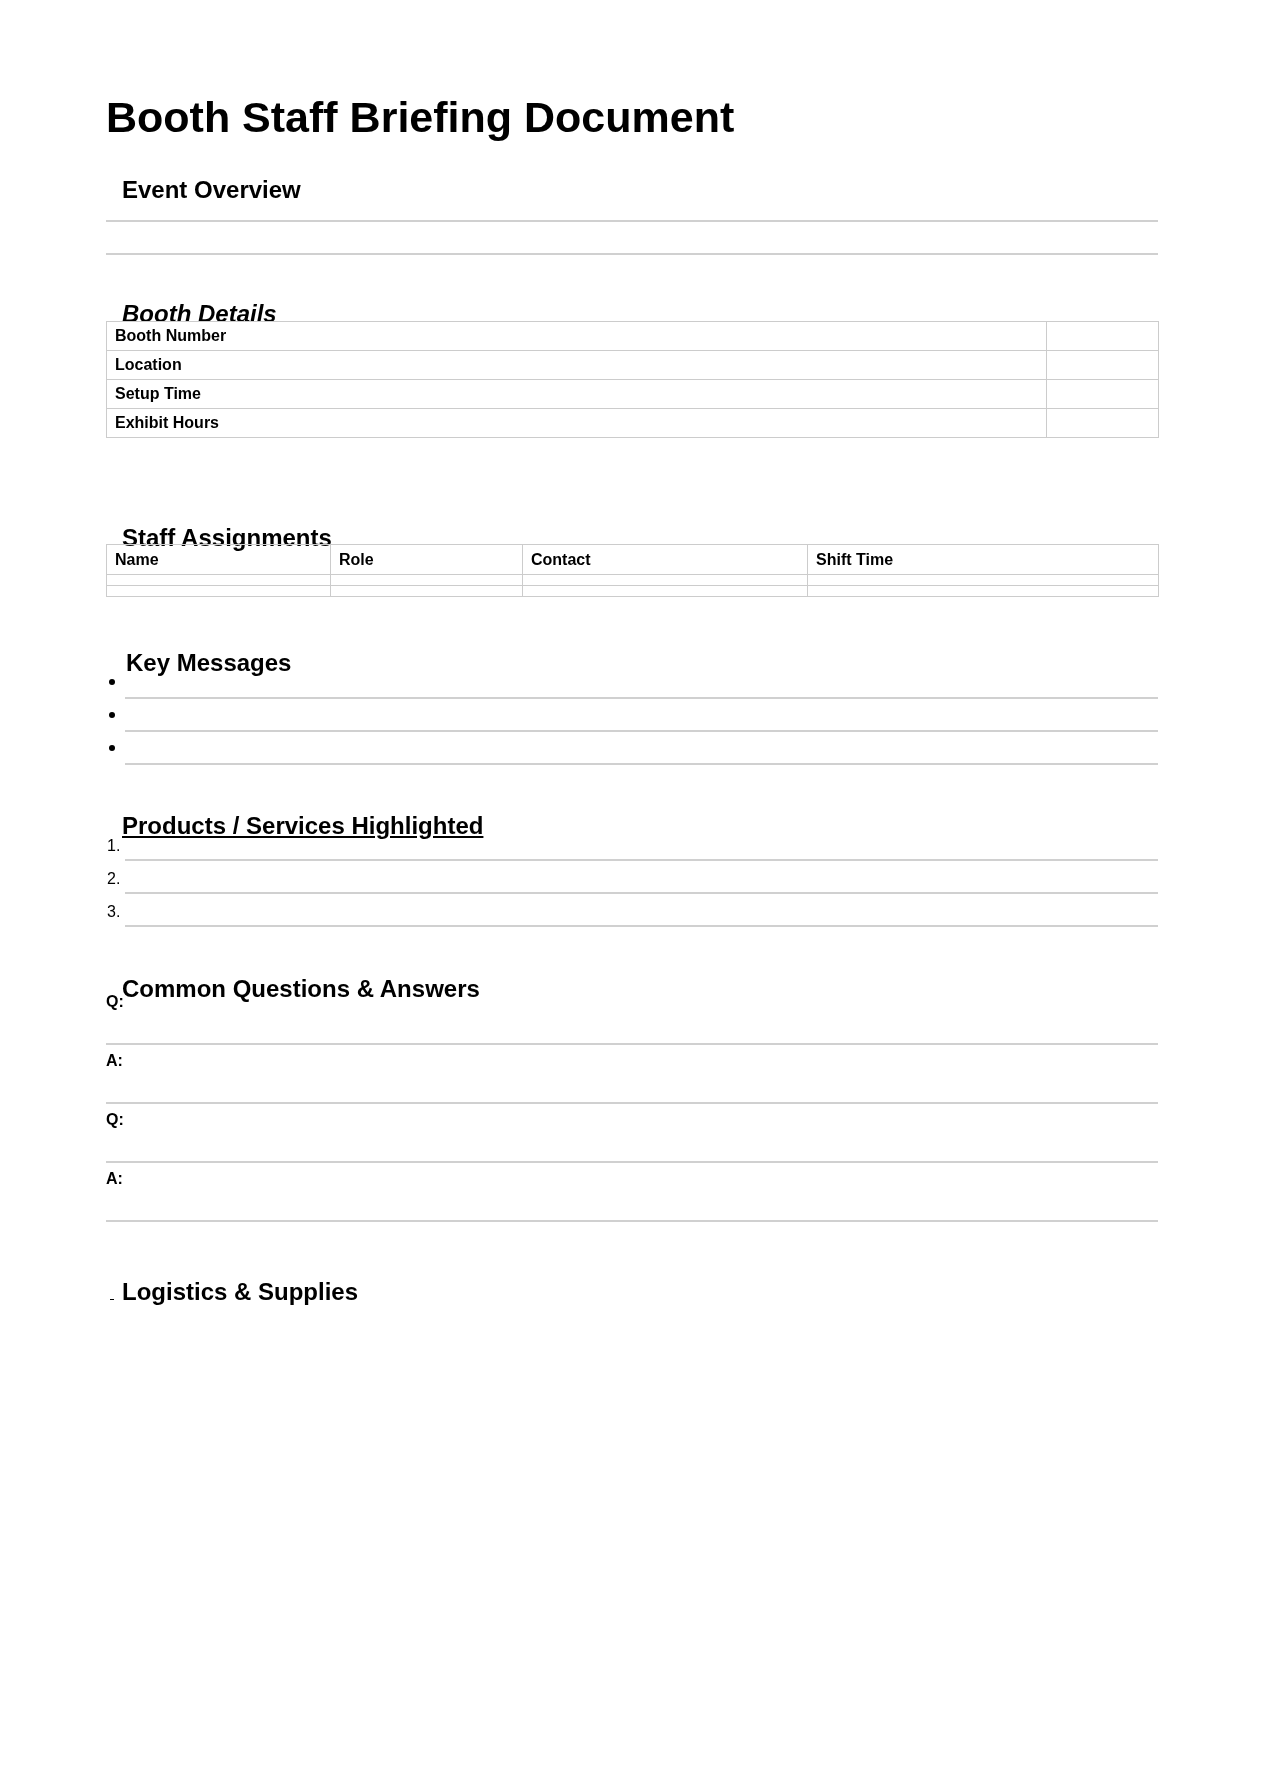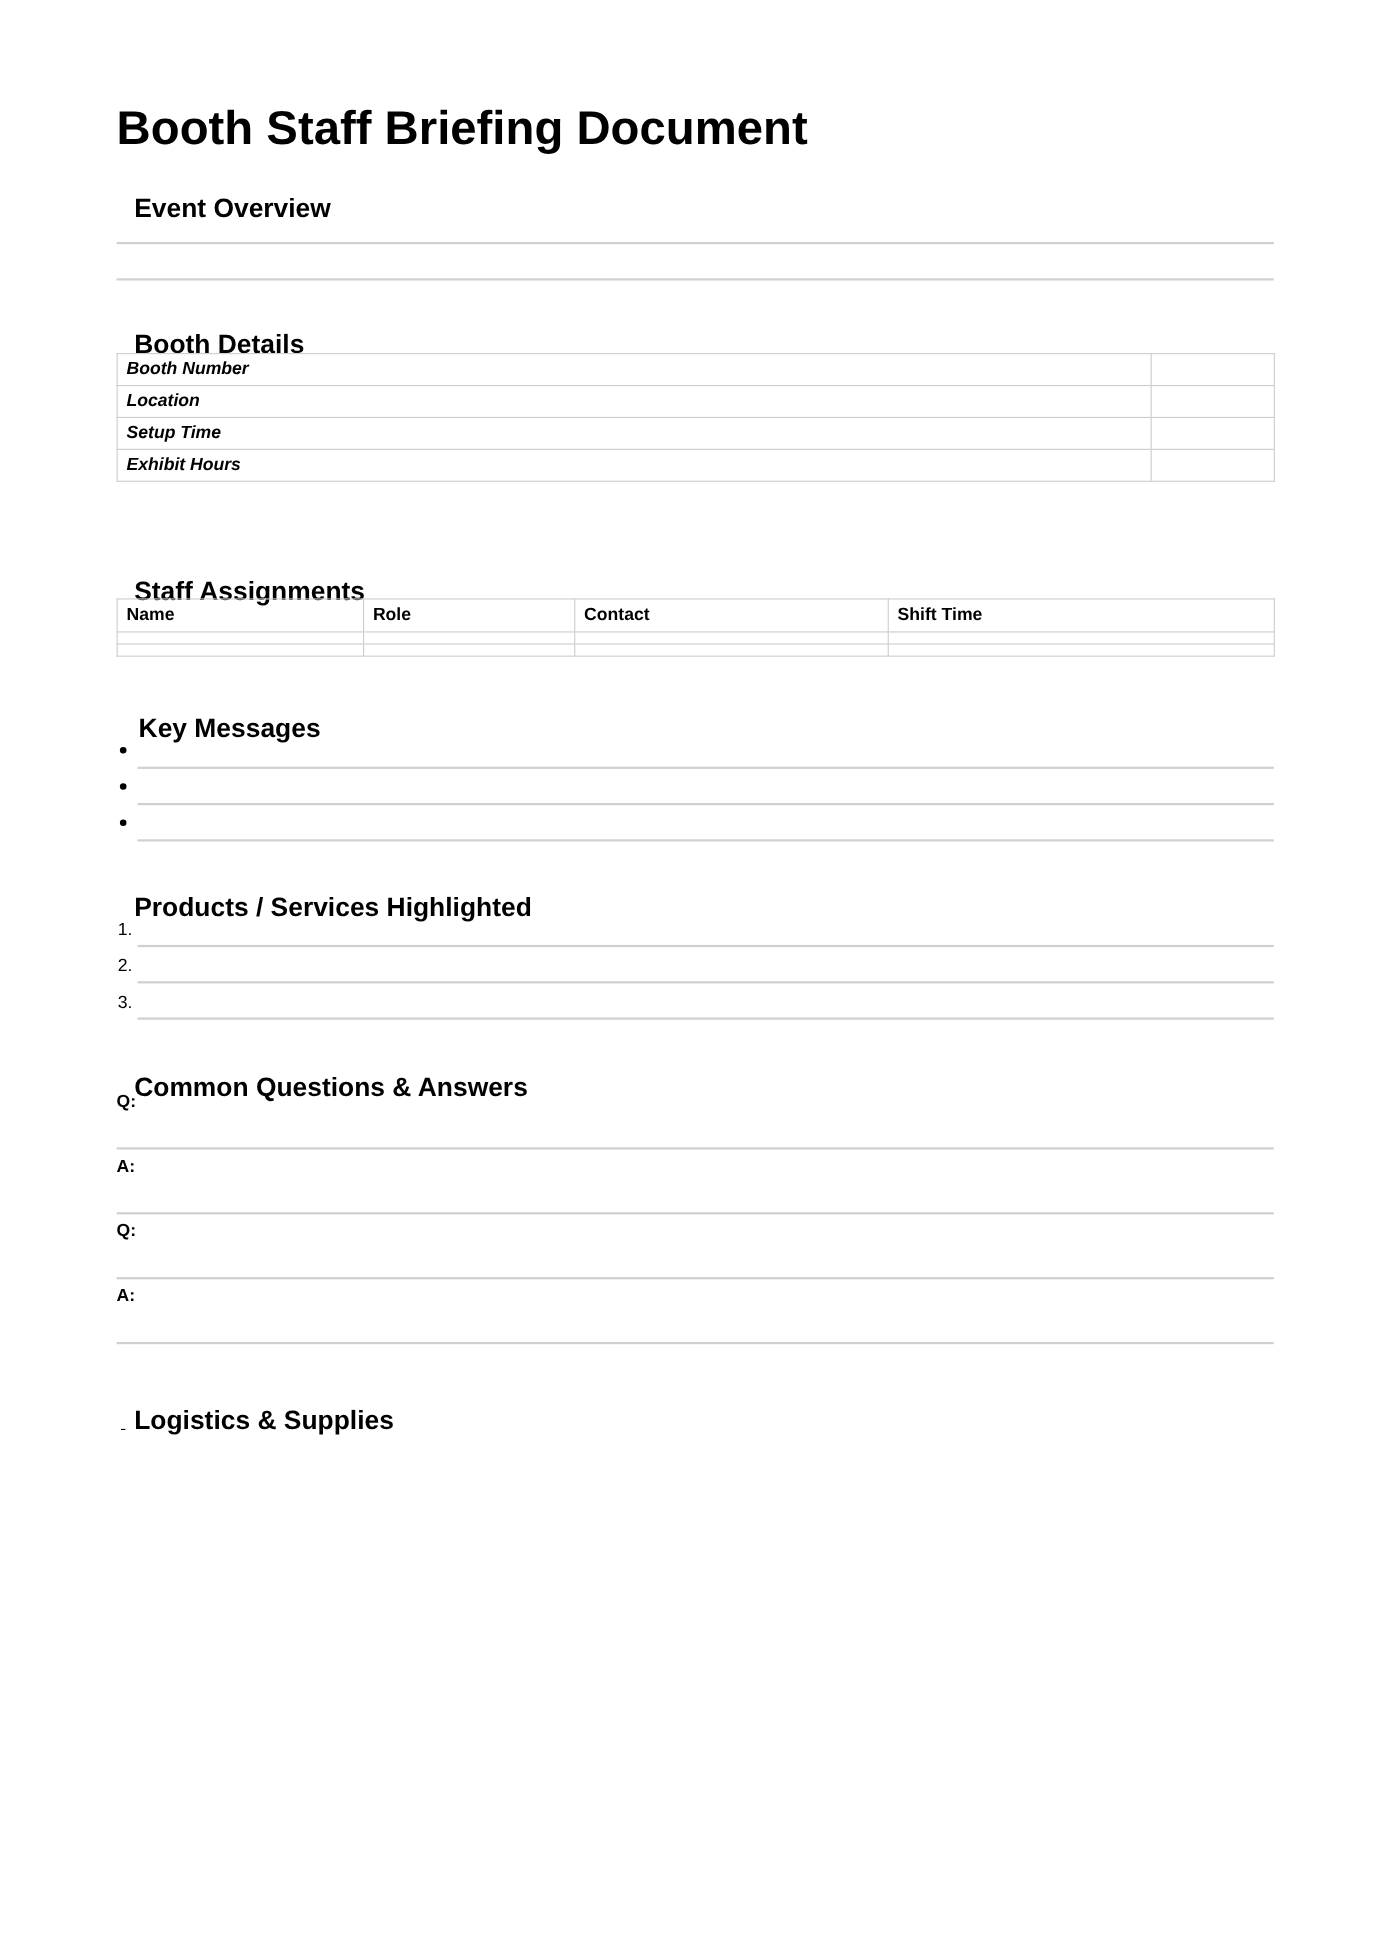--- a/index.html
+++ b/index.html
@@ -24,22 +24,22 @@
 <body>
 
 <div class="page">
 
   <h1 style="left:0; top:96px;">Booth Staff Briefing Document</h1>
 
   <h2 style="left:0; top:162px;">Event Overview</h2>
   <div class="rule" style="left:0; top:220px; width:1052px;"></div>
   <div class="rule" style="left:0; top:253px; width:1052px;"></div>
 
-  <h2 style="left:0; top:286px;">Booth Details</h2>
-  <table class="booth" style="left:0; top:321px; width:1052px;font-style:italic;">
+  <h2 style="left:0; top:286px;font-style:italic;">Booth Details</h2>
+  <table class="booth" style="left:0; top:321px; width:1052px;">
     <colgroup>
         <col style="width:940px">
         <col style="width:112px">
       </colgroup>
     <tbody>
       <tr>
         <td>Booth Number</td>
         <td></td>
       </tr>
       <tr>
@@ -92,21 +92,21 @@
   <h2 style="left:4px; top:635px;">Key Messages</h2>
   <div>
     <div class="bullet" style="left:3px; top:679px;"></div>
     <div class="rule" style="left:19px; top:697px; width:1033px;"></div>
     <div class="bullet" style="left:3px; top:712px;"></div>
     <div class="rule" style="left:19px; top:730px; width:1033px;"></div>
     <div class="bullet" style="left:3px; top:745px;"></div>
     <div class="rule" style="left:19px; top:763px; width:1033px;"></div>
   </div>
 
-  <h2 style="left:0; top:798px;">Products / Services Highlighted</h2>
+  <h2 style="left:0; top:798px;text-decoration:underline;">Products / Services Highlighted</h2>
   <div>
     <span class="marker" style="left:1px; top:838px;">1.</span>
     <div class="rule" style="left:19px; top:859px; width:1033px;"></div>
     <span class="marker" style="left:1px; top:871px;">2.</span>
     <div class="rule" style="left:19px; top:892px; width:1033px;"></div>
     <span class="marker" style="left:1px; top:904px;">3.</span>
     <div class="rule" style="left:19px; top:925px; width:1033px;"></div>
   </div>
 
   <h2 style="left:0; top:961px;">Common Questions &amp; Answers</h2>

